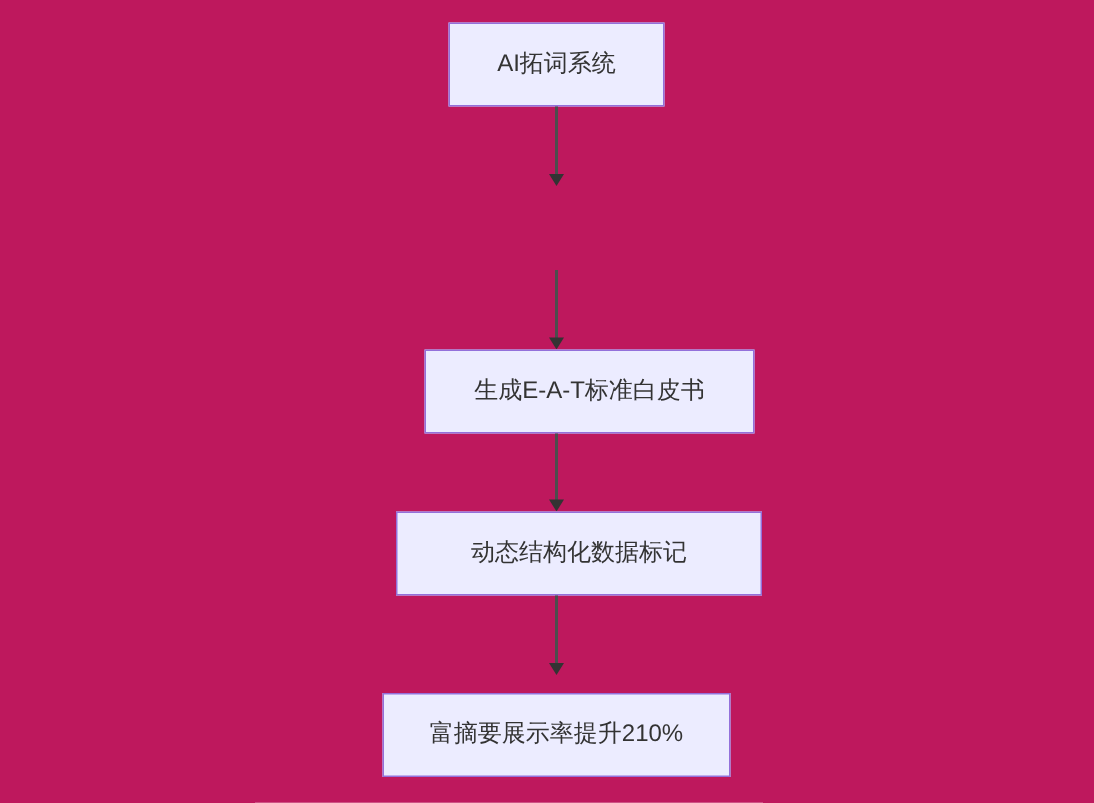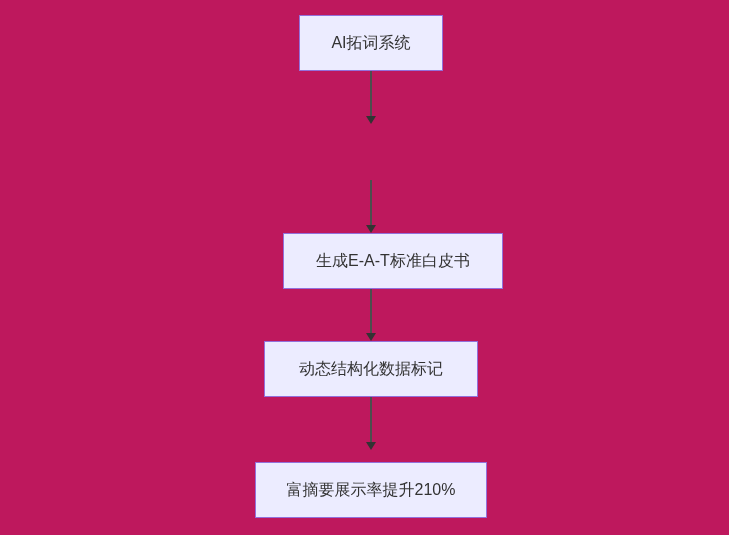--- a/index.html
+++ b/index.html
@@ -25,21 +25,21 @@
     display: flex;
     align-items: center;
     justify-content: center;
     text-align: center;
     line-height: 1.2;
     white-space: nowrap;
   }
   .node-1 { left: 299px; top: 15px;  width: 144px; }
   .node-2 { left: 274px; top: 124px; width: 194px; }
   .node-3 { left: 261px; top: 233px; width: 220px; margin-left: 22px; }
-  .node-4 { left: 264px; top: 341px; width: 214px; }
+  .node-4 { left: 264px; top: 341px; width: 244px; }
   .node-5 { left: 255px; top: 450px; width: 232px; margin-top: 12px; }
 
   .edge {
     position: absolute;
     left: 365px;
     width: 12px;
   }
   .edge-1 { top: 71px;  height: 53px; }
   .edge-2 { top: 180px; height: 53px; }
   .edge-3 { top: 289px; height: 52px; }

